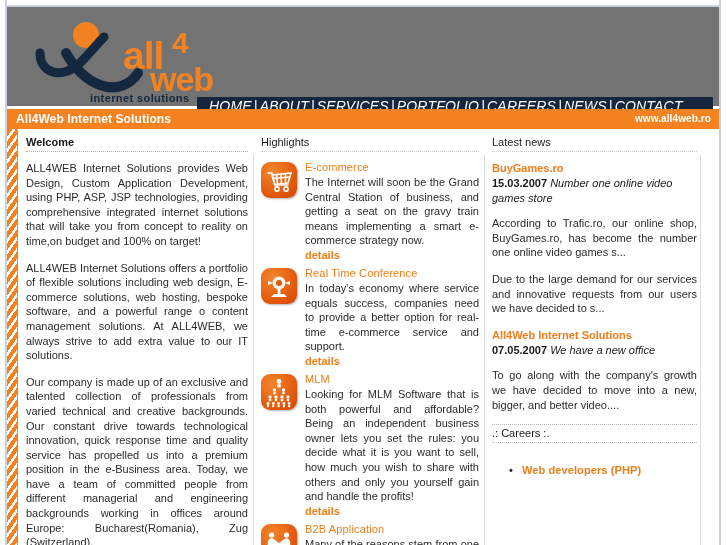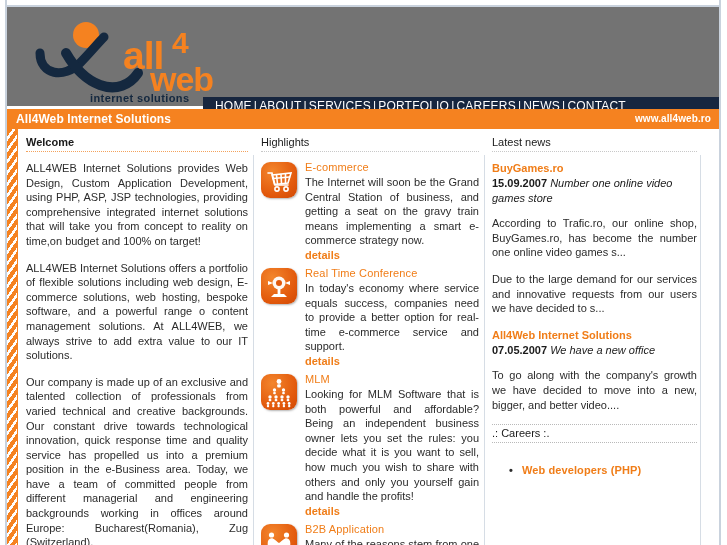--- a/index.html
+++ b/index.html
@@ -29,29 +29,30 @@
   
   .header {
     position:absolute; left:7px; top:7px; width:712px; height:99px;
     background:#737373;
   }
 
   .logo { position:absolute; left:23px; top:6px; width:190px; height:92px; }
   .logo svg { display:block; }
 
   .nav {
-    position:absolute; left:196px; top:90px; width:516px; height:19px;
+    position:absolute; left:190px; top:90px; width:516px; height:19px;
     background:#17263f;
     color:#ffffff;
-    font-size:12px;
+    font-size:14px;
     letter-spacing:0.2px;
     line-height:19px;
     padding-left:12px;
     white-space:nowrap;
     overflow:hidden;
+    font-style:italic;
   }
   .nav a { color:#ffffff; text-decoration:none; }
   .nav .sep { color:#ffffff; padding:0 2px; }
 
   
   .titlebar {
     position:absolute; left:7px; top:109px; width:712px; height:20px;
     background:#f58220;
     color:#ffffff;
   }
@@ -359,21 +360,21 @@
         <div class="hl-title">B2B Application</div>
         <div class="hl-body">Many of the reasons stem from one simple  cause: people tend to prefer doing business with other people. Our solution is designed for that. Let our experts to offer you the best and safe solution for your business.</div>
       </div>
     </div>
 
     <div class="col-right">
 
       <div class="news">
         <div class="news-title">BuyGames.ro</div>
         <div class="news-meta">
-          <span class="date">15.09.2007</span>
+          <span class="date">15.03.2007</span>
           <span class="sub">Number one online video games store</span>
         </div>
       </div>
       <div class="news-body">According to Trafic.ro, our online shop, BuyGames.ro, has become the number one online video games s...</div>
 
       <div class="news-body">Due to the large demand for our services and innovative requests from our users we have decided to s...</div>
 
       <div class="news">
         <div class="news-title">All4Web Internet Solutions</div>
         <div class="news-meta">

